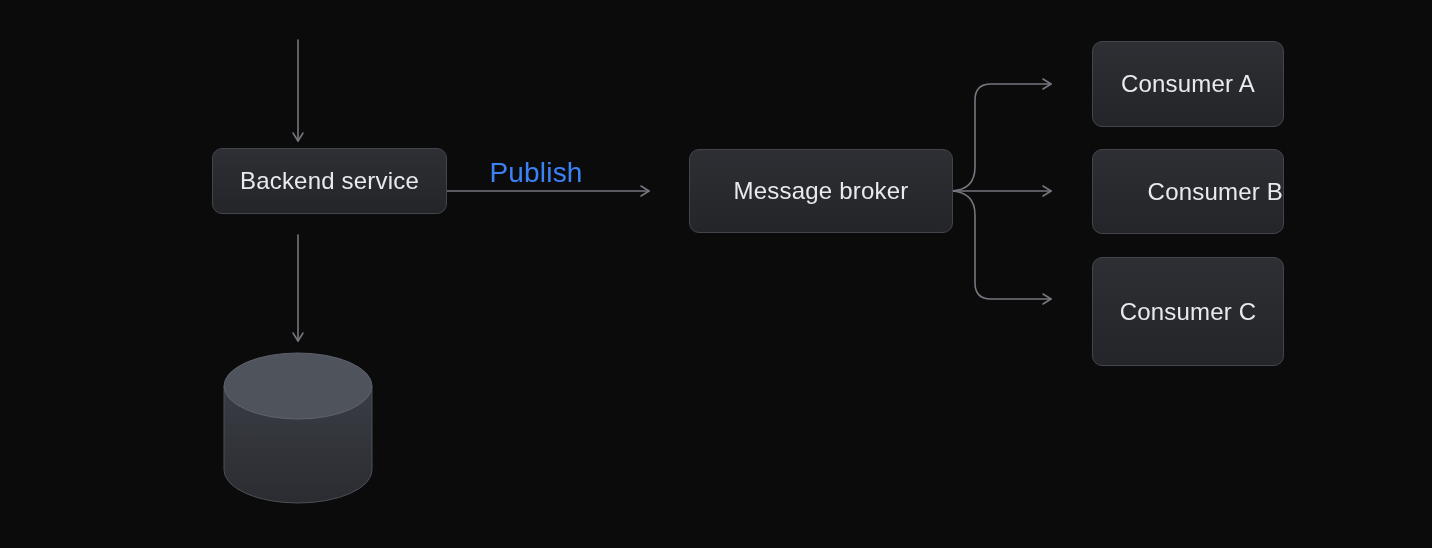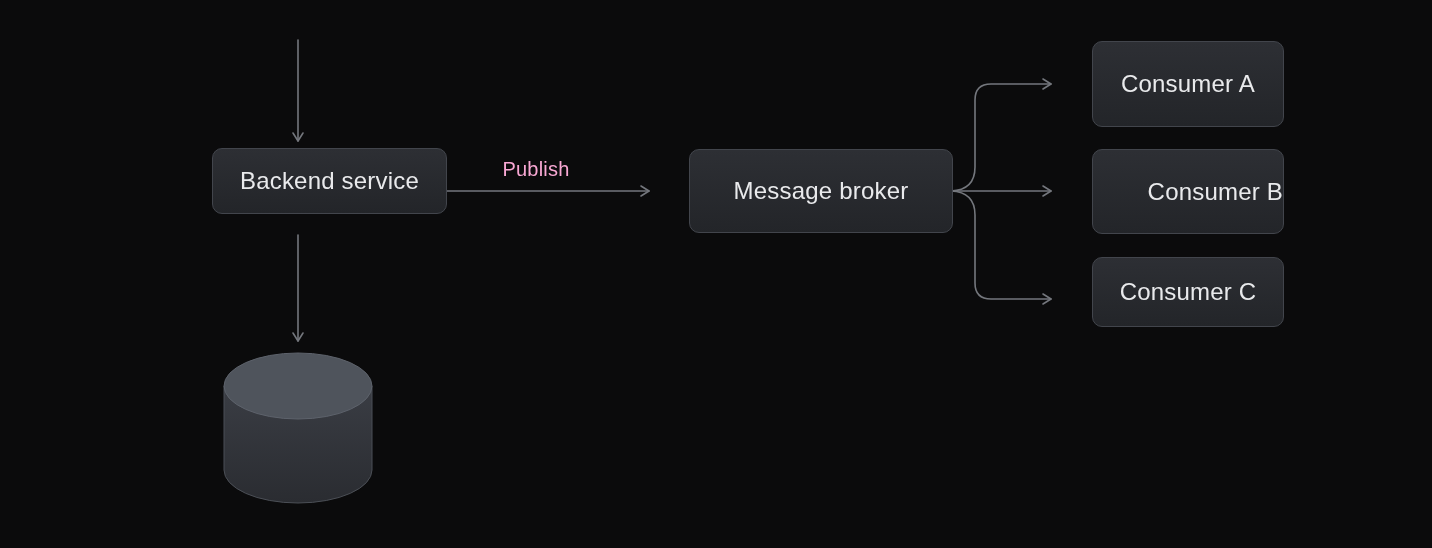--- a/index.html
+++ b/index.html
@@ -35,25 +35,25 @@
     color: #e9eaec;
     font-size: 24px;
     line-height: 1;
     letter-spacing: 0.2px;
     margin-left: 32px;
   }
   #node-backend   { left: 180px;  top: 148px; width: 235px; height: 66px; justify-content: center; }
   #node-broker    { left: 657px;  top: 149px; width: 264px; height: 84px; }
   #node-consumer-a{ left: 1060px; top: 41px;  width: 192px; height: 86px; }
   #node-consumer-b{ left: 1060px; top: 149px; width: 192px; height: 85px; justify-content: flex-end; }
-  #node-consumer-c{ left: 1060px; top: 257px; width: 192px; height: 70px; }
+  #node-consumer-c{ left: 1060px; top: 257px; width: 192px; height: 109px; }
   .edge-label {
     position: absolute;
-    color: #f9a8d4;
-    font-size: 20px;
+    color: #3b82f6;
+    font-size: 28px;
     line-height: 1.1;
     letter-spacing: 0.2px;
     white-space: nowrap;
   }
   #label-publish { left: 446px; top: 158px; width: 180px; text-align: center; }
   #label-insert  { left: 312px; top: 279px; }
   .cylinder {
     position: absolute;
     left: 223px;
     top: 352px;

